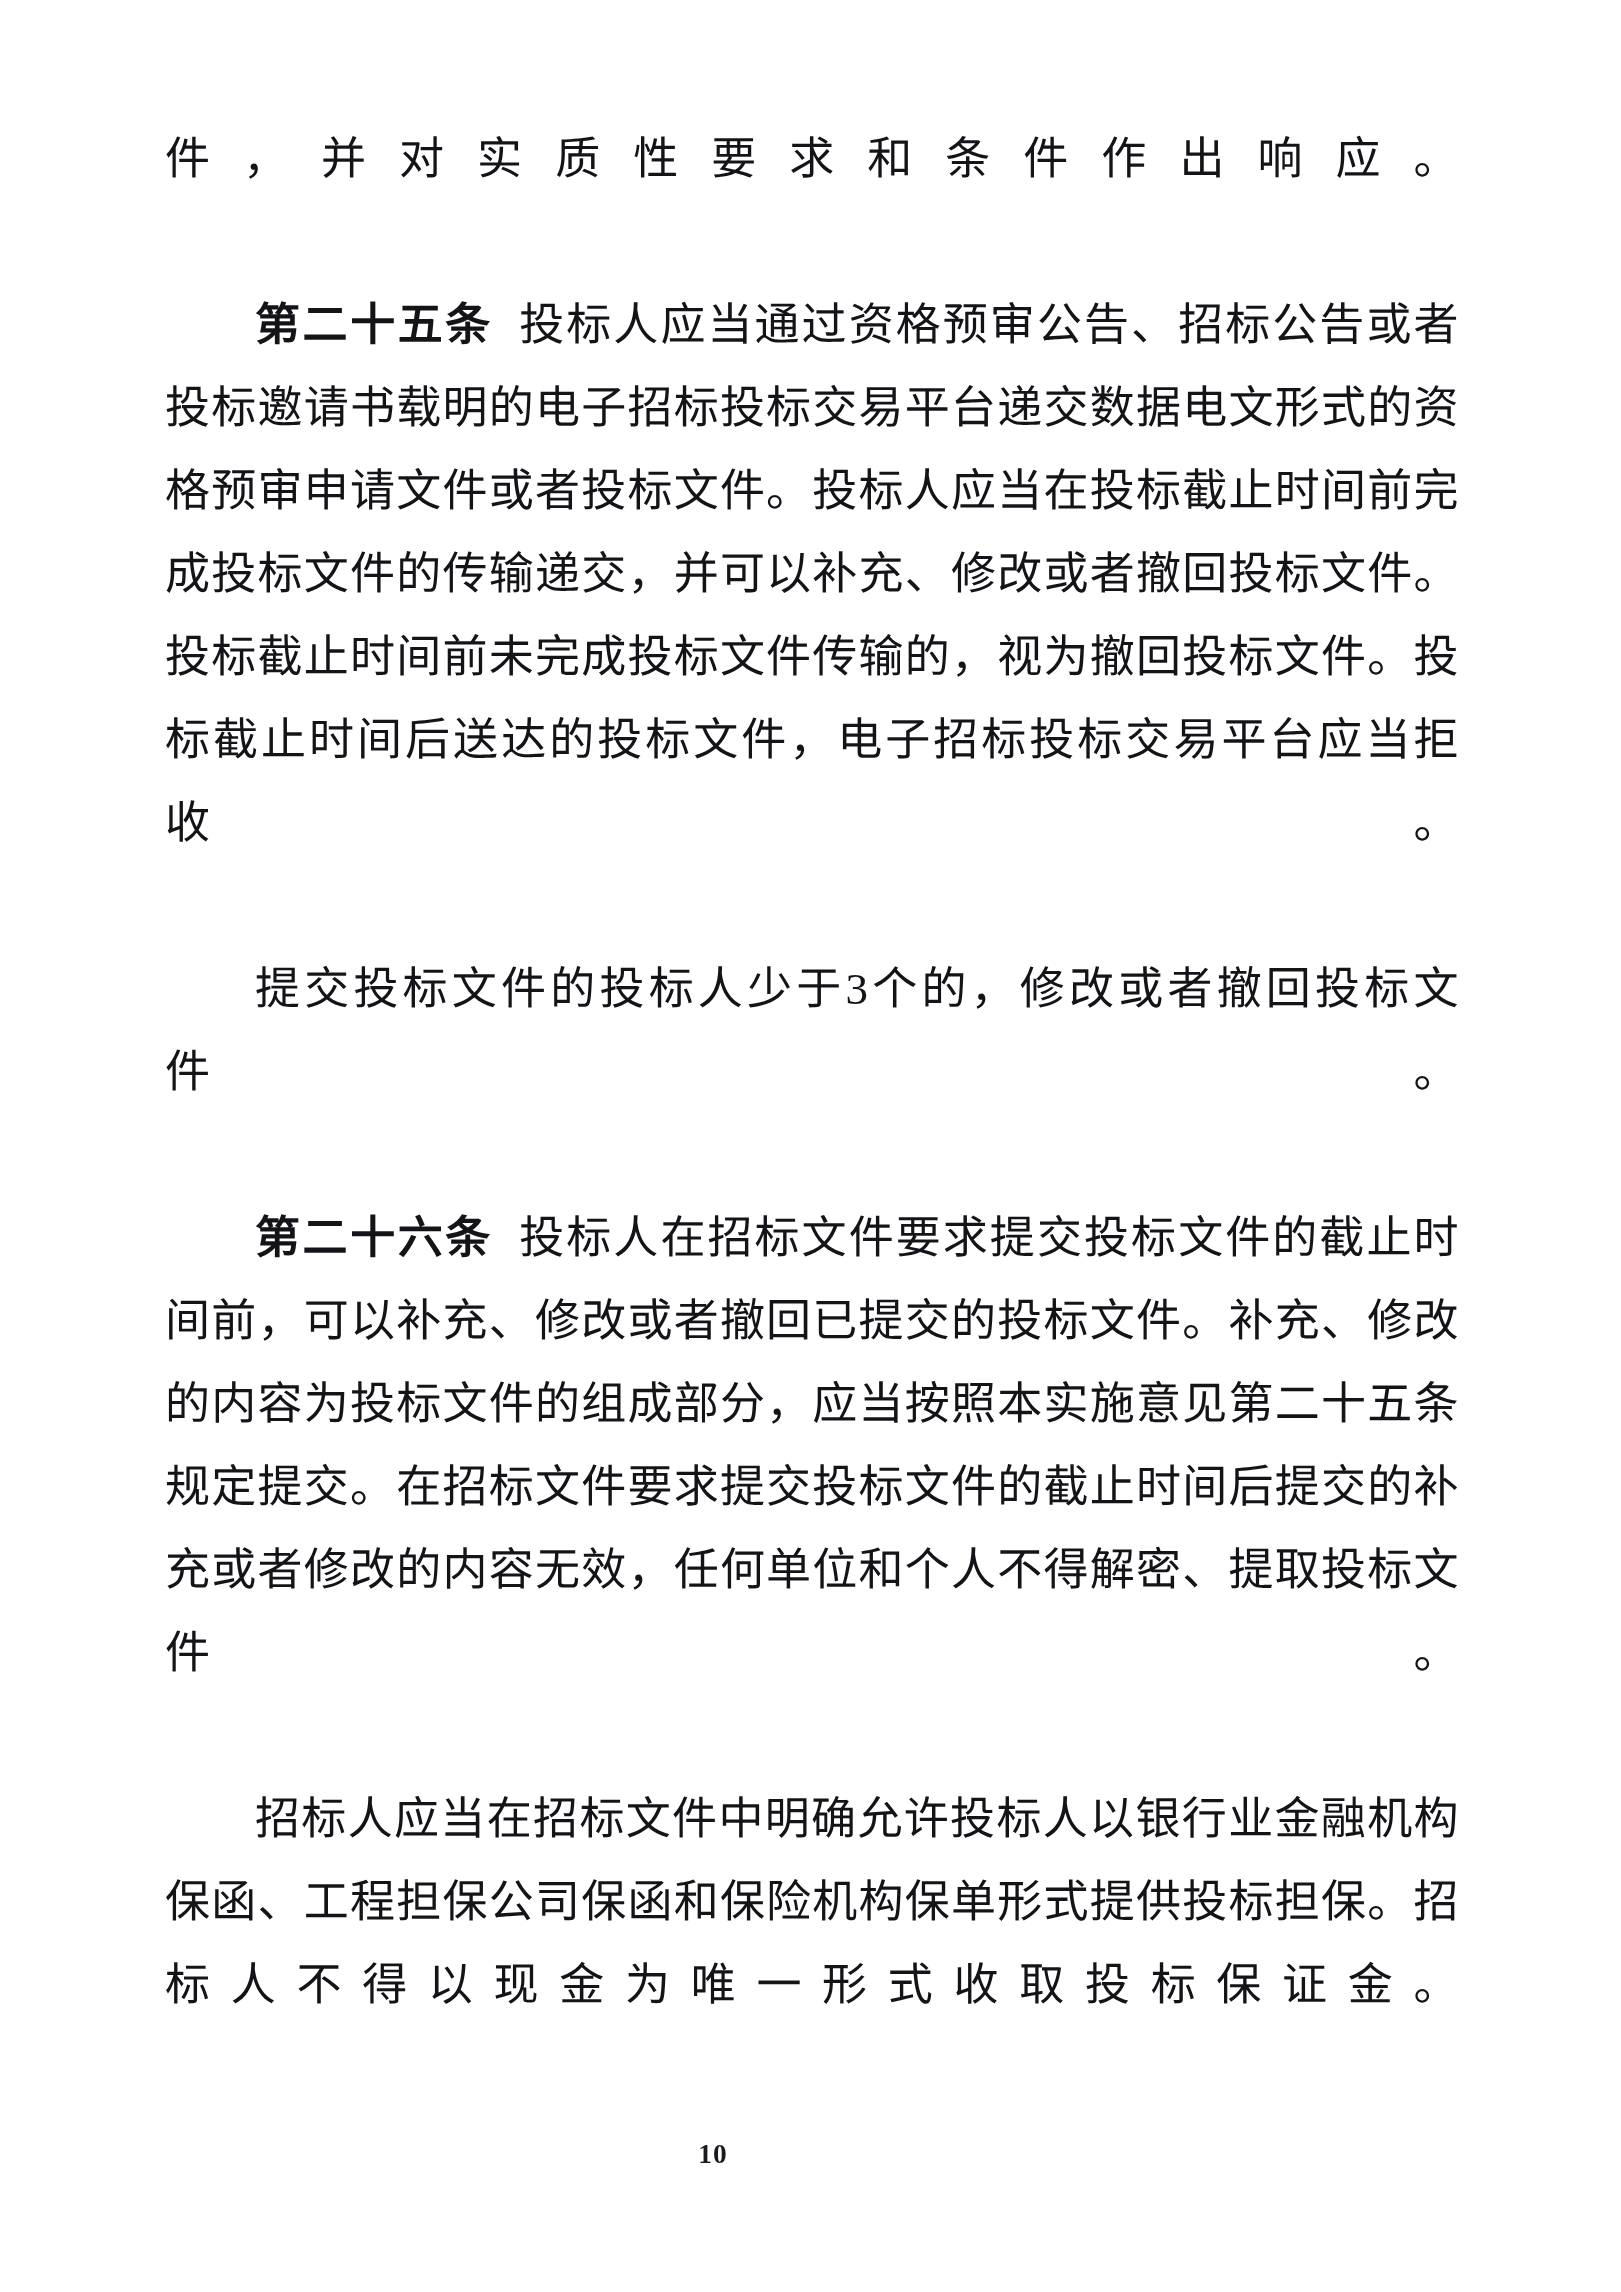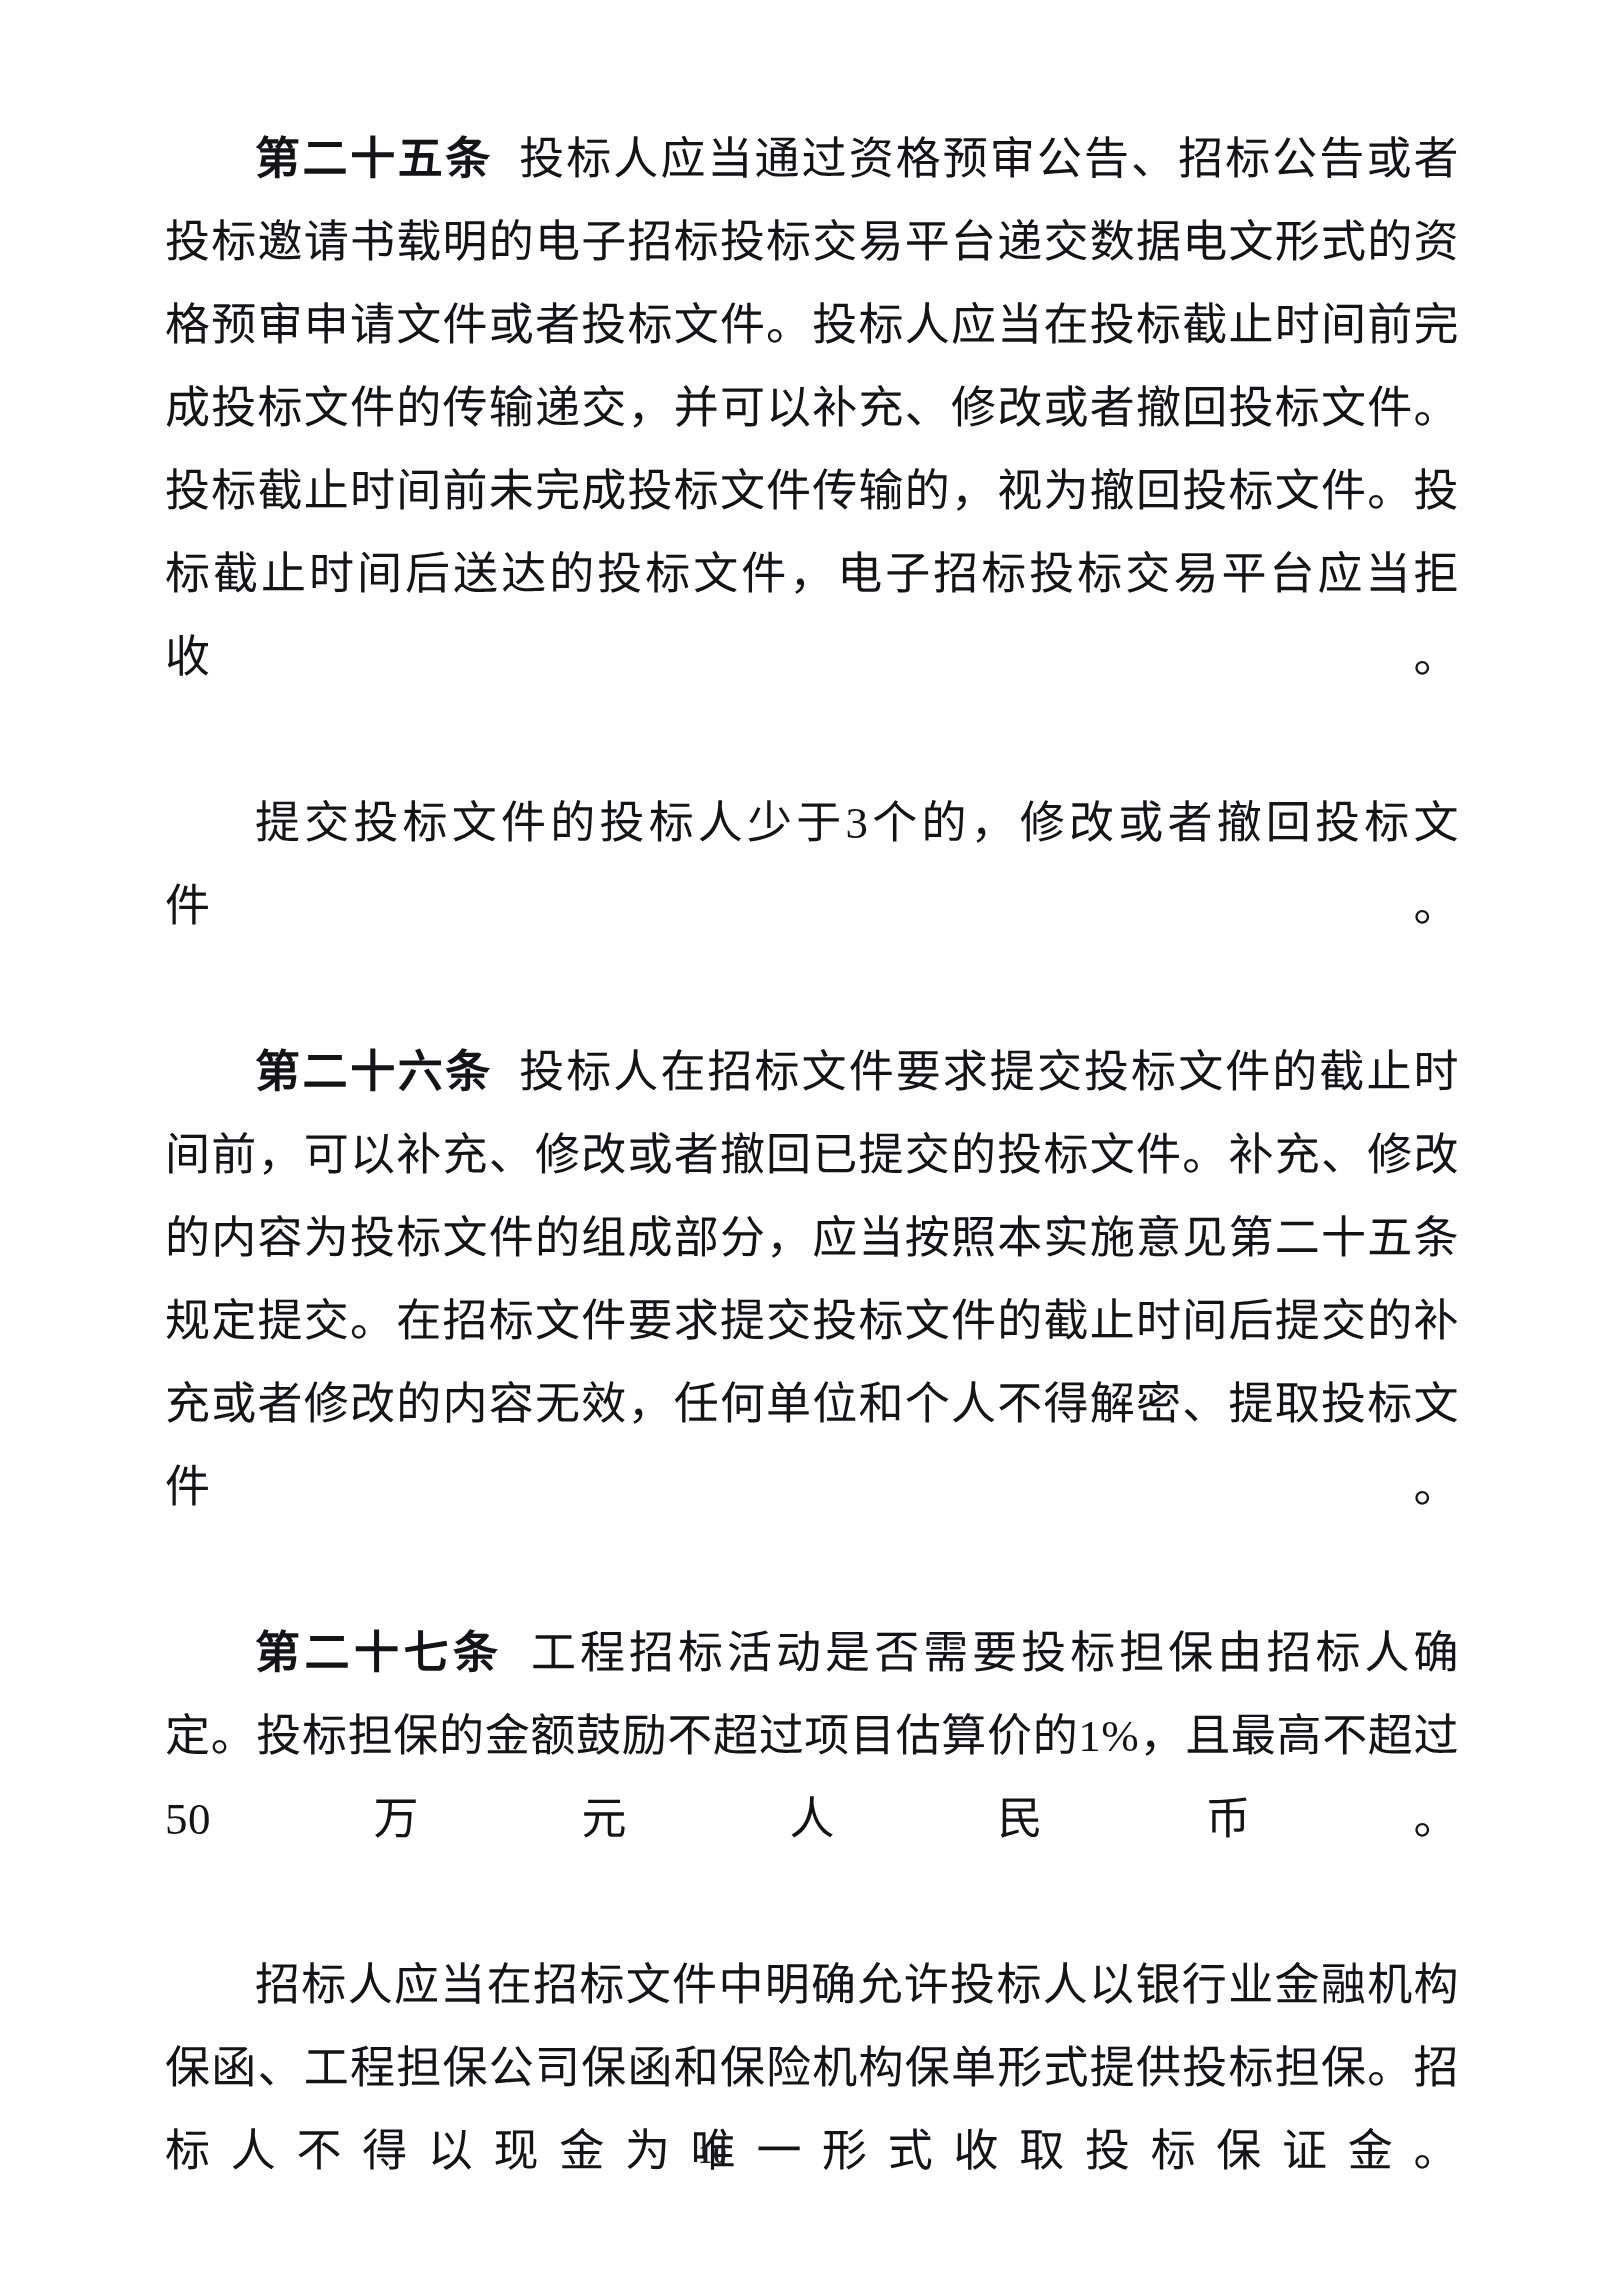--- a/index.html
+++ b/index.html
@@ -89,36 +89,36 @@
     opacity: 0;
   }
 </style>
 </head>
 <body>
 
 <div class="page">
 
   <div class="text-column">
 
+    <p class="para">
+      <span>件，并对实质性要求和条件作出响应。</span>
+    </p>
 
     <p class="para indent">
       <span class="art-label">第二十五条</span><span class="art-gap"></span><span>投标人应当通过资格预审公告、招标公告或者投标邀请书载明的电子招标投标交易平台递交数据电文形式的资格预审申请文件或者投标文件。投标人应当在投标截止时间前完成投标文件的传输递交，并可以补充、修改或者撤回投标文件。投标截止时间前未完成投标文件传输的，视为撤回投标文件。投标截止时间后送达的投标文件，电子招标投标交易平台应当拒收。</span>
     </p>
 
     <p class="para indent">
       <span>提交投标文件的投标人少于3个的，修改或者撤回投标文件。</span>
     </p>
 
     <p class="para indent">
       <span class="art-label">第二十六条</span><span class="art-gap"></span><span>投标人在招标文件要求提交投标文件的截止时间前，可以补充、修改或者撤回已提交的投标文件。补充、修改的内容为投标文件的组成部分，应当按照本实施意见第二十五条规定提交。在招标文件要求提交投标文件的截止时间后提交的补充或者修改的内容无效，任何单位和个人不得解密、提取投标文件。</span>
     </p>
 
-    <p class="para indent">
-      <span class="art-label">第二十七条</span><span class="art-gap"></span><span>工程招标活动是否需要投标担保由招标人确定。投标担保的金额鼓励不超过项目估算价的1%，且最高不超过50万元人民币。</span>
-    </p>
 
     <p class="para indent">
       <span>招标人应当在招标文件中明确允许投标人以银行业金融机构保函、工程担保公司保函和保险机构保单形式提供投标担保。招标人不得以现金为唯一形式收取投标保证金。</span>
     </p>
 
   </div>
 
   <div class="page-number">10</div>
 
   <div class="scan-tint"></div>

